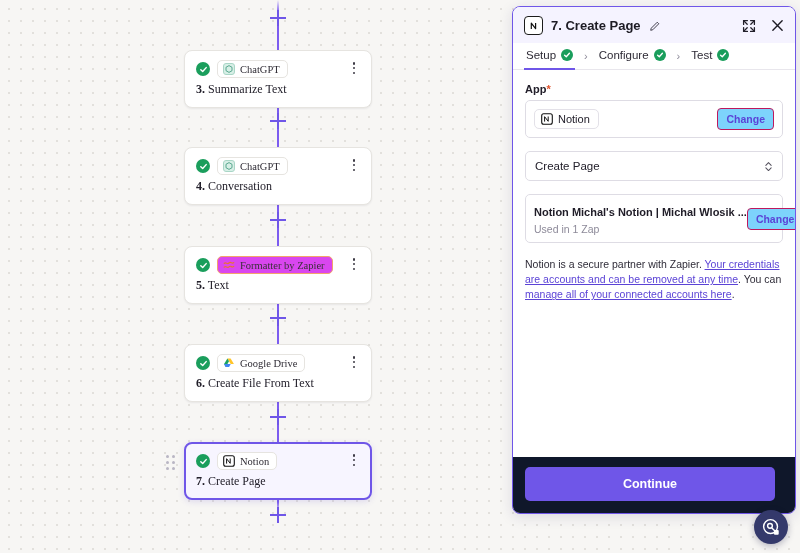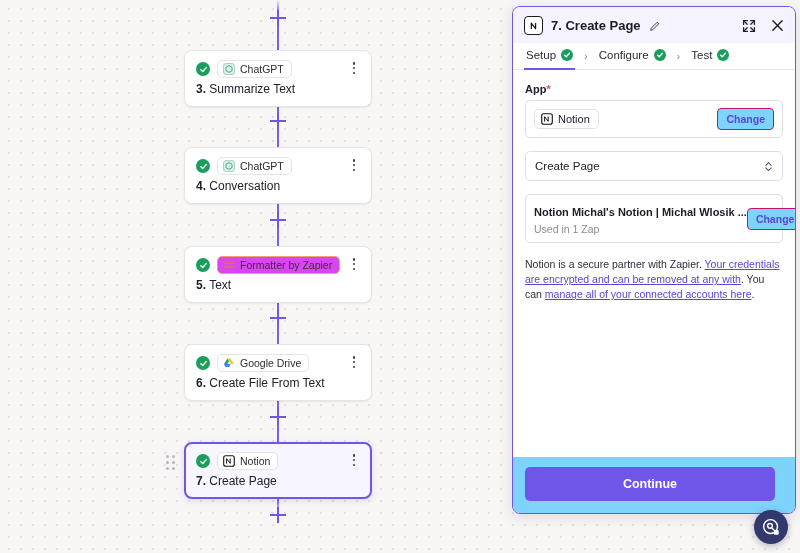--- a/index.html
+++ b/index.html
@@ -11,21 +11,21 @@
   body {
     background: #f7f6f4;
     background-image: radial-gradient(#e2e0dc 1px, transparent 1px);
     background-size: 12px 12px;
     background-position: 3px 3px;
     position: relative;
   }
 
   
   #canvas {
-    position: absolute; left: 0; top: 0; width: 406px; height: 553px;
+    position: absolute; left: 0; top: 0; width: 406px; height: 553px; font-family: Liberation Serif, serif;
   }
   .flow {
     position: absolute; left: 0; top: 0; width: 512px;
   }
 
   .conn {
     position: absolute; left: 277px; width: 2px;
     background: #7c5cf0;
   }
   .conn.fade-top {
@@ -186,21 +186,21 @@
 
   .acct-main { font-size: 11px; font-weight: 700; color: #1f1c27; white-space: nowrap; }
   .acct-sub { font-size: 10.5px; color: #8d8a99; margin-top: 3px; }
 
   .secure-note {
     margin-top: 14px; font-size: 10.5px; line-height: 1.45; color: #2f2c38;
   }
   .secure-note a { color: #5b43d6; text-decoration: underline; cursor: pointer; }
 
   .panel-footer {
-    flex: none; padding: 10px 20px 12px 12px; background: #7dd3fc;
+    flex: none; padding: 10px 20px 12px 12px; background: #0f172a;
   }
   .btn-continue {
     width: 100%; background: #6f56e8; color: #fff;
     border: none; border-radius: 5px; padding: 10px 0;
     font-size: 12.5px; font-weight: 700; cursor: pointer;
     font-family: "Liberation Sans", sans-serif;
   }
 
   
   #help-bubble {
@@ -496,21 +496,21 @@
           <span class="acct-main">Notion Michal's Notion | Michal Wlosik ...</span>
           <span class="acct-sub" style="display:block">Used in 1 Zap</span>
         </span>
         <span class="spacer"></span>
         <button class="btn-change">Change</button>
 
       </div>
     </div>
 
     <div class="secure-note">
-      <span>Notion is a secure partner with Zapier. </span><a>Your credentials are encrypted and can be removed at any with</a><span>. You can </span><a>manage all of your connected accounts here</a><span>.</span>
+      <span>Notion is a secure partner with Zapier. </span><a>Your credentials are accounts and can be removed at any time</a><span>. You can </span><a>manage all of your connected accounts here</a><span>.</span>
     </div>
 
   </div>
 
   <div class="panel-footer">
     <button class="btn-continue">Continue</button>
   </div>
 </div>
 
 <button id="help-bubble">

